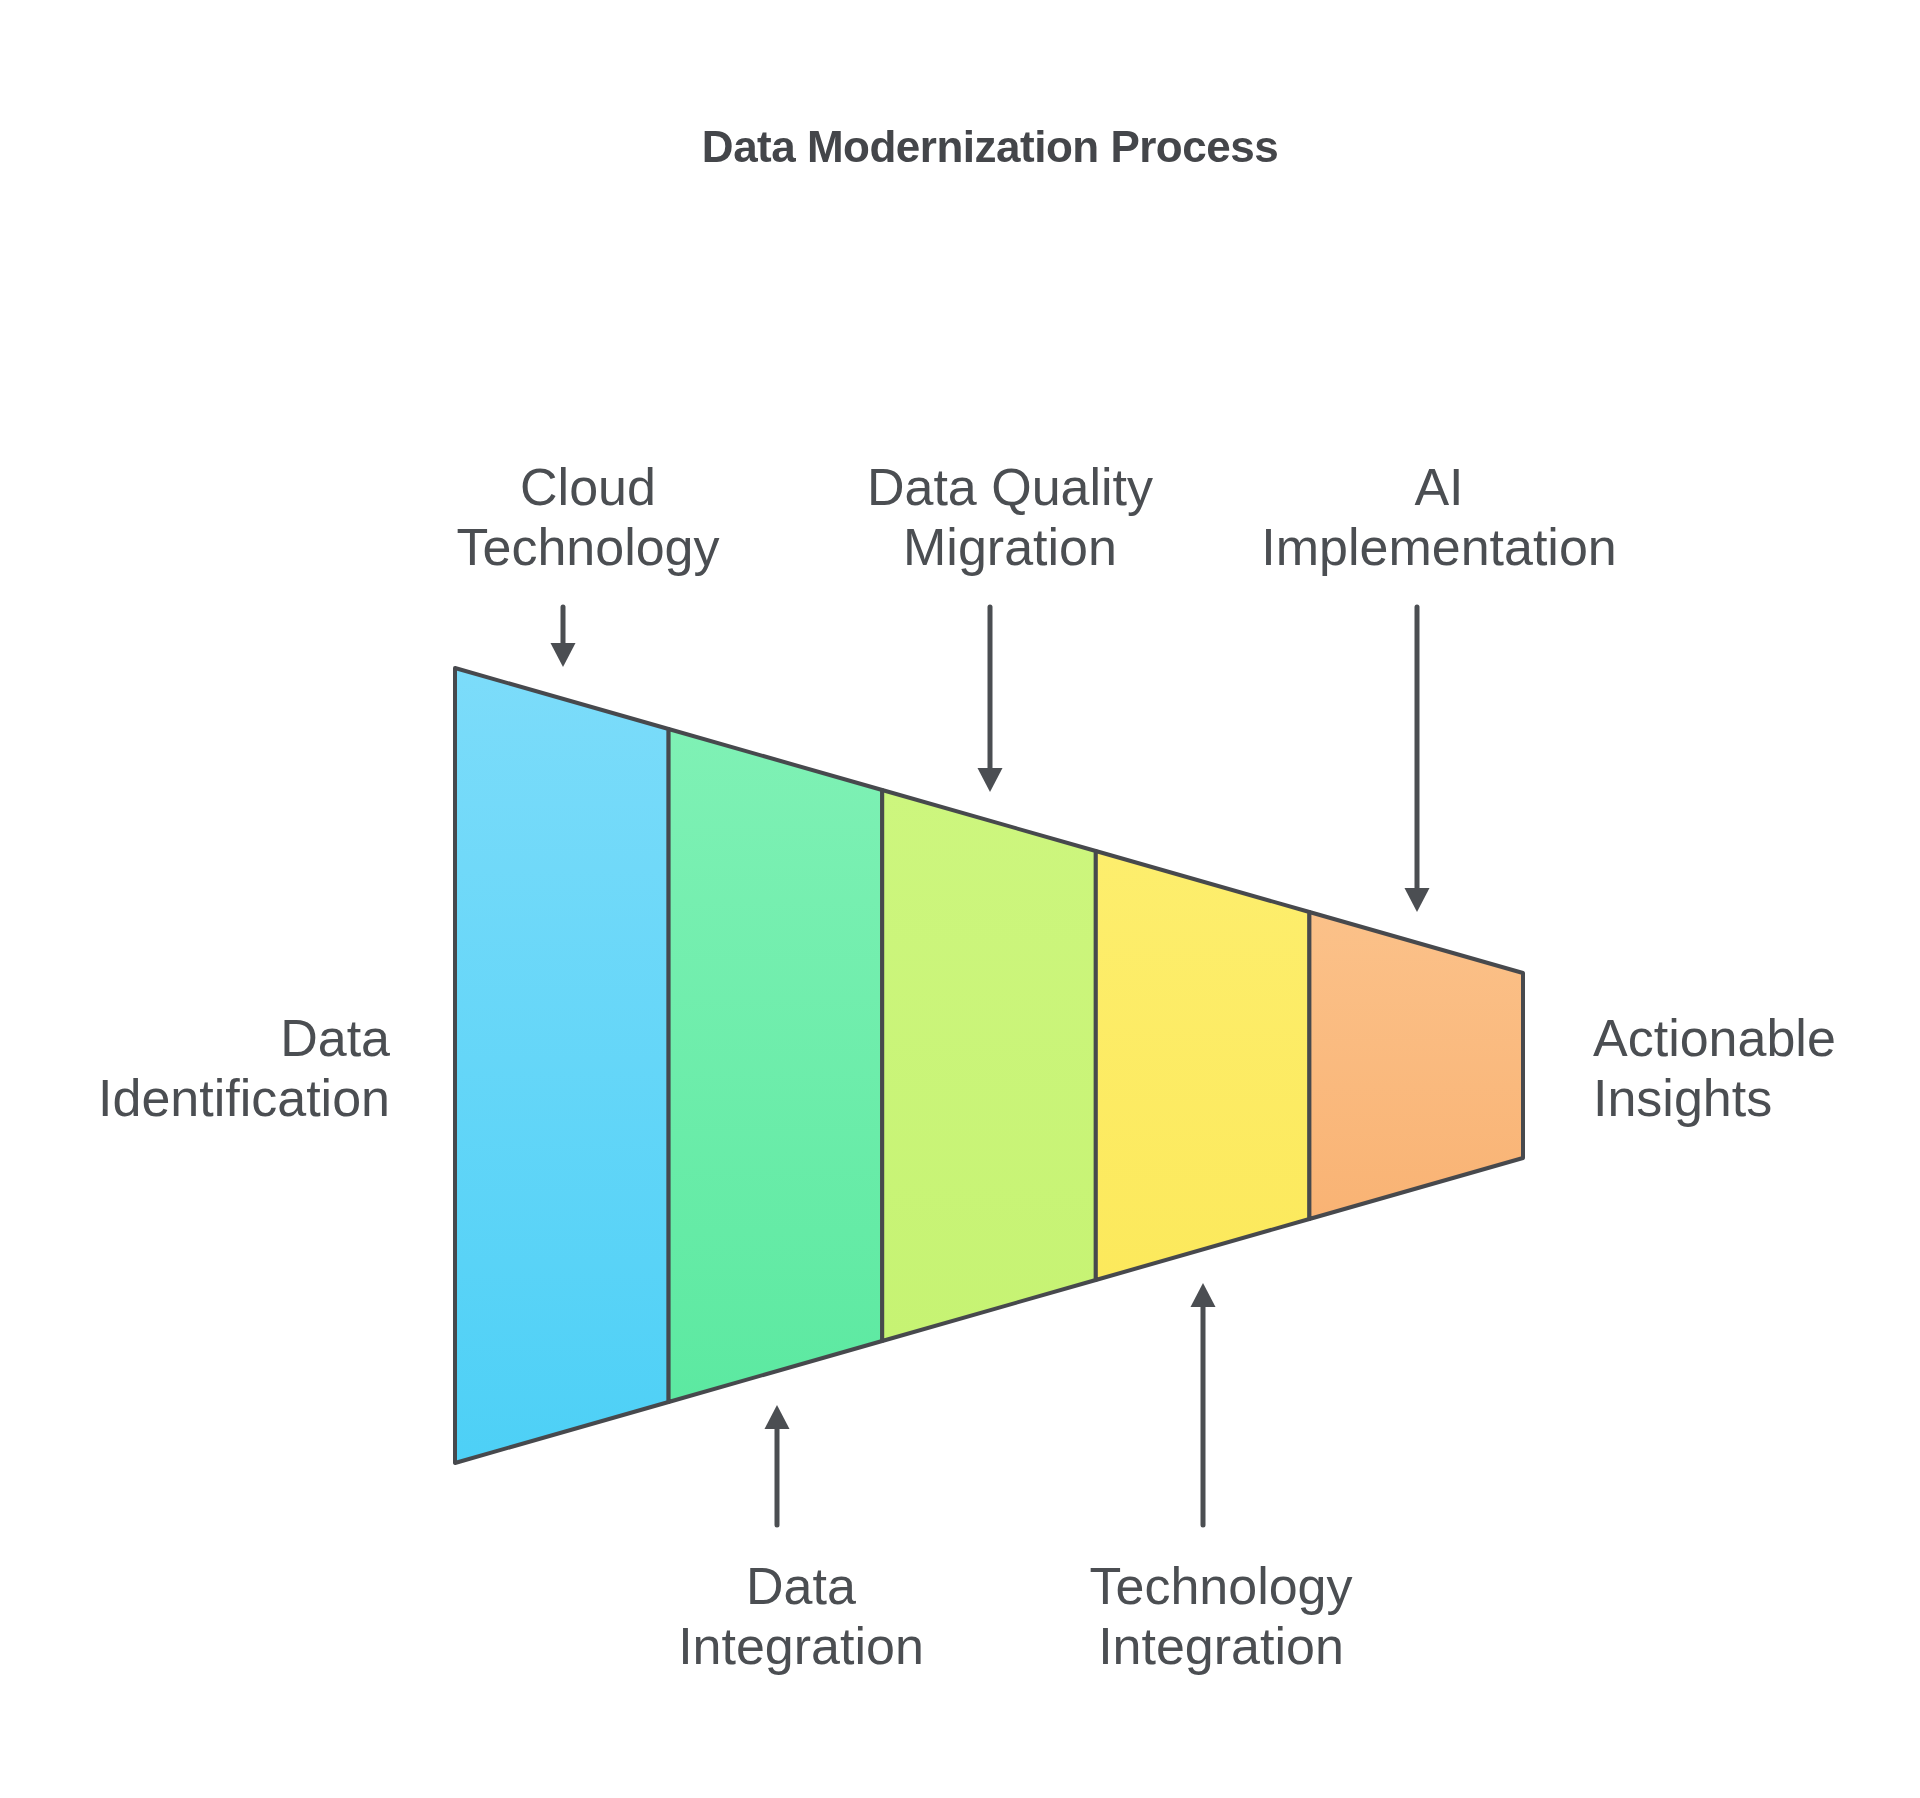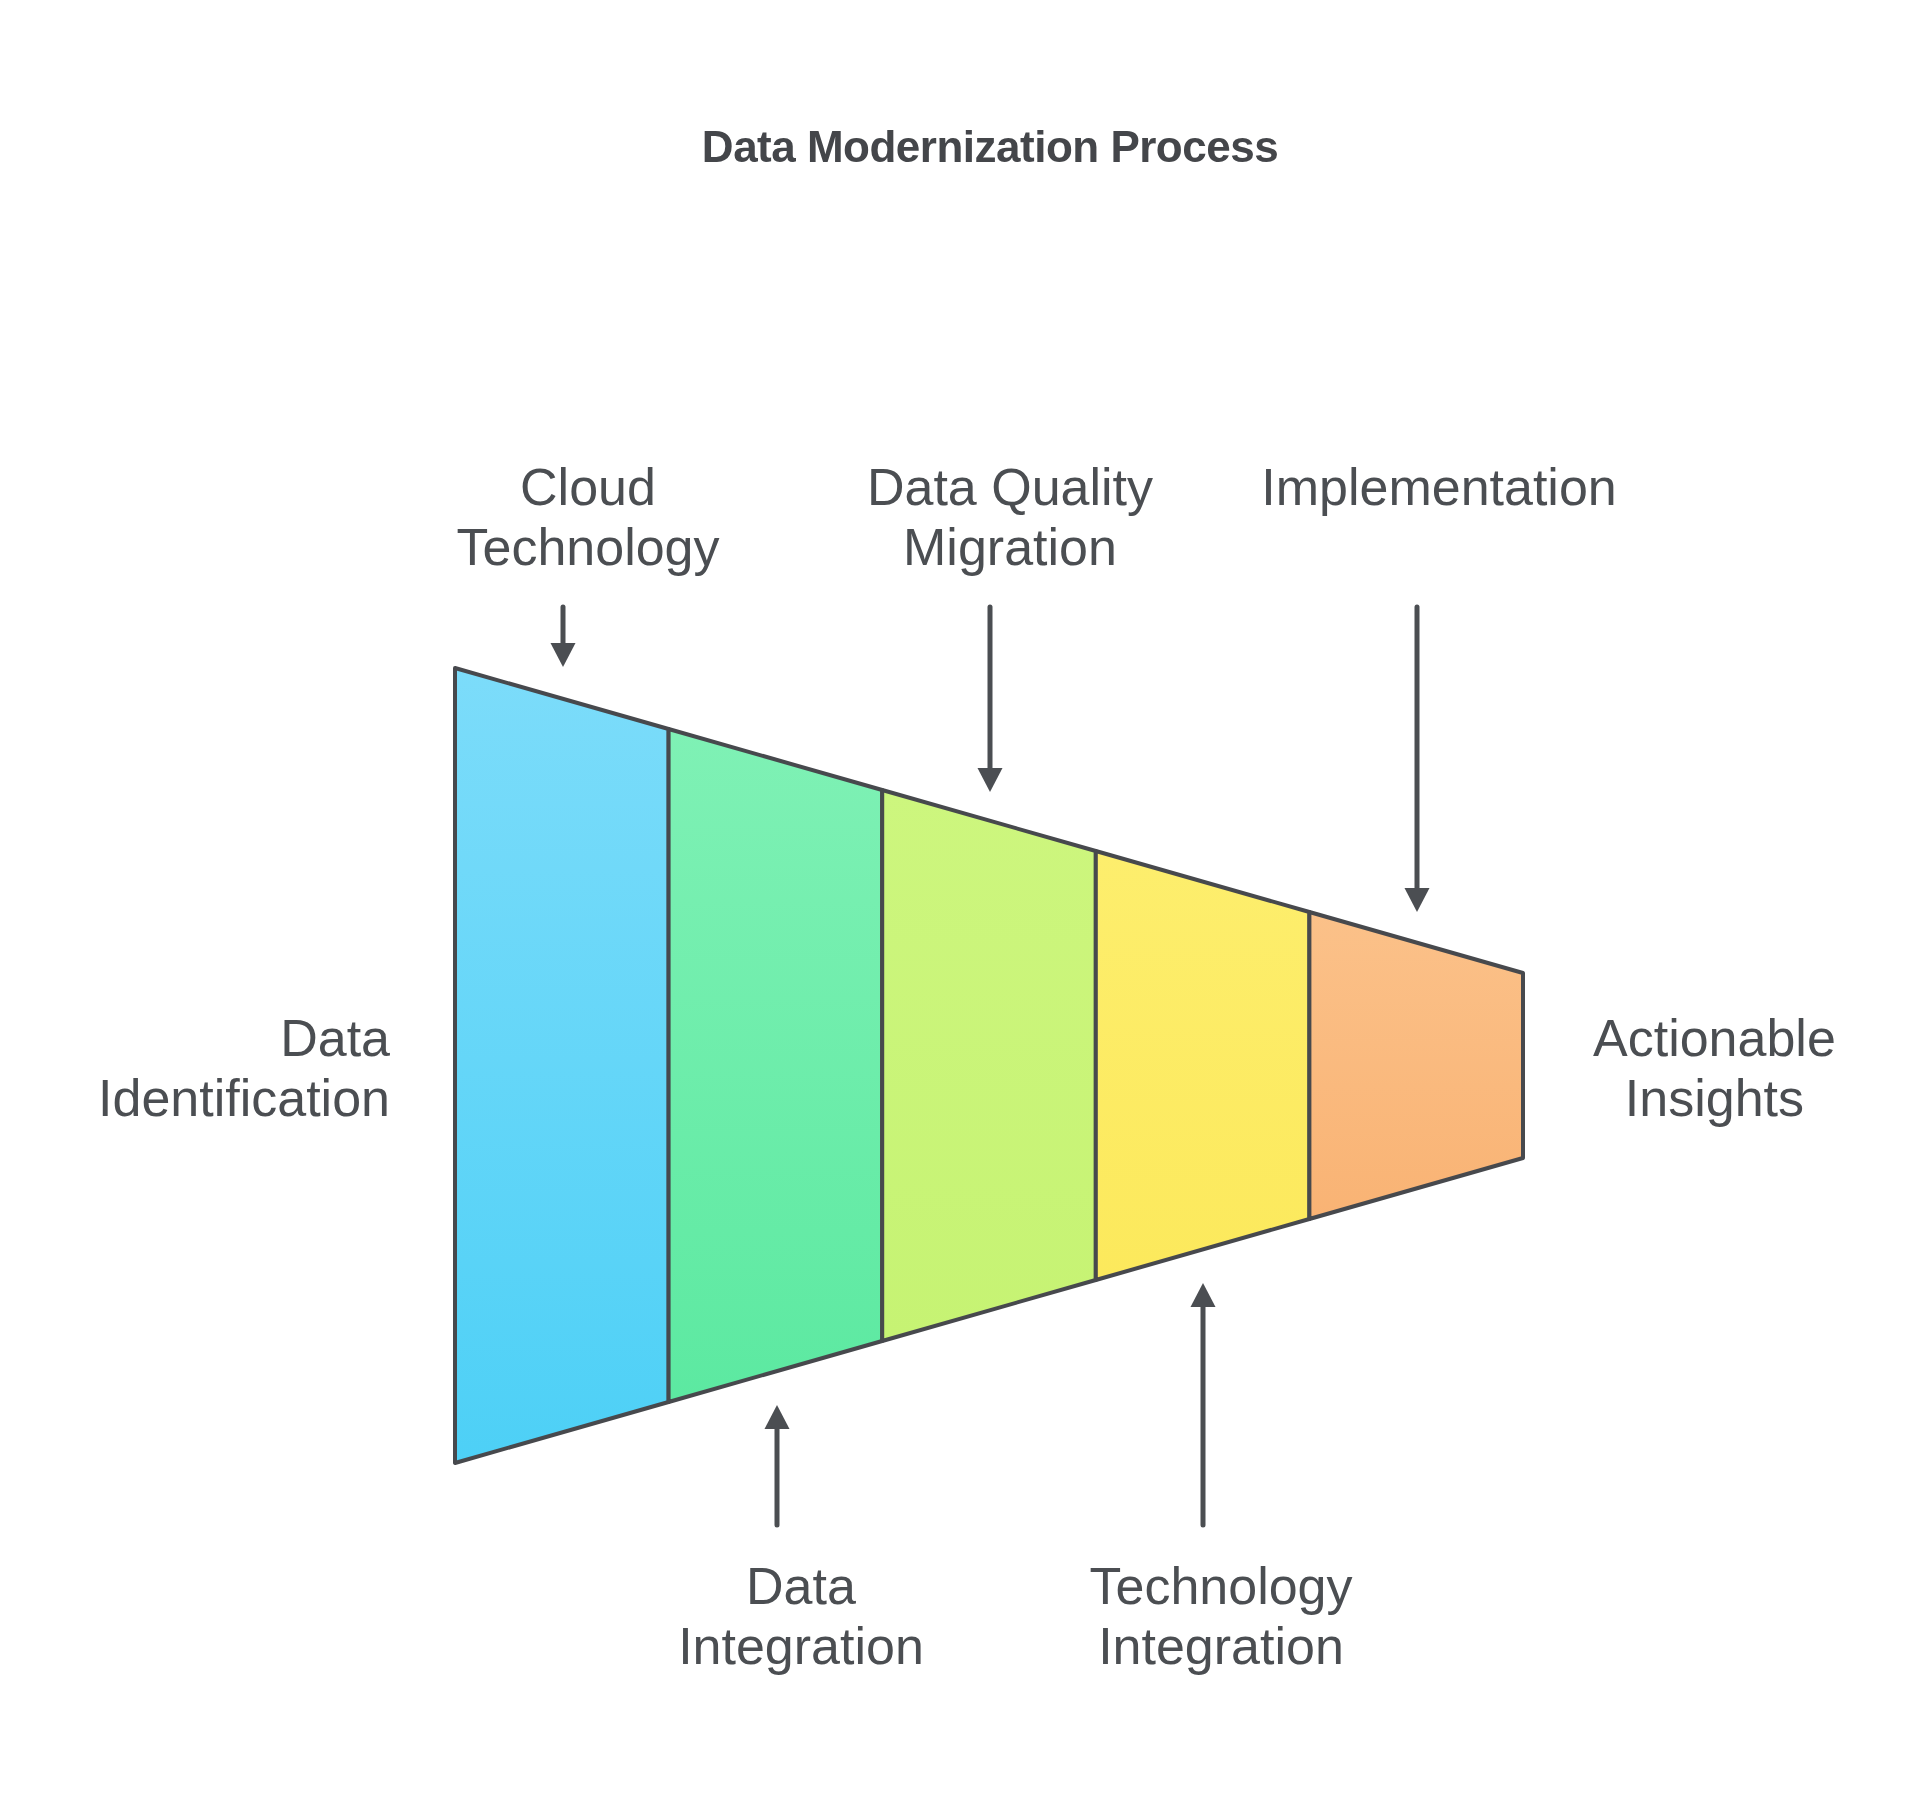--- a/index.html
+++ b/index.html
@@ -27,21 +27,21 @@
   .lbl{
     position:absolute;
     font-size:52px;
     color:var(--text-color);
     line-height:60px;
     white-space:nowrap;
   }
   .lbl span{display:block;}
   .lbl.centered{transform:translateX(-50%);text-align:center;margin-left:24px;}
   .lbl.right-aligned{text-align:right;}
-  .lbl.left-aligned{text-align:center;}
+  .lbl.left-aligned{text-align:left;}
 </style>
 </head>
 <body style="--text-color: #4b4e52; --title-color: #44464a; background: rgb(255, 255, 255);">
 
 <div class="canvas">
 
   <div class="title">Data Modernization Process</div>
 
   <svg class="funnel" width="1920" height="1798" viewBox="0 0 1920 1798">
     <defs>
@@ -103,20 +103,21 @@
     <span>Cloud</span>
     <span>Technology</span>
   </div>
 
   <div class="lbl centered" style="left:986px;top:457px">
     <span>Data Quality</span>
     <span>Migration</span>
   </div>
 
   <div class="lbl centered" style="left:1415px;top:457px">
+    <span>AI</span>
     <span>Implementation</span>
   </div>
 
   <div class="lbl centered" style="left:777px;top:1556px">
     <span>Data</span>
     <span>Integration</span>
   </div>
 
   <div class="lbl centered" style="left:1197px;top:1556px">
     <span>Technology</span>

